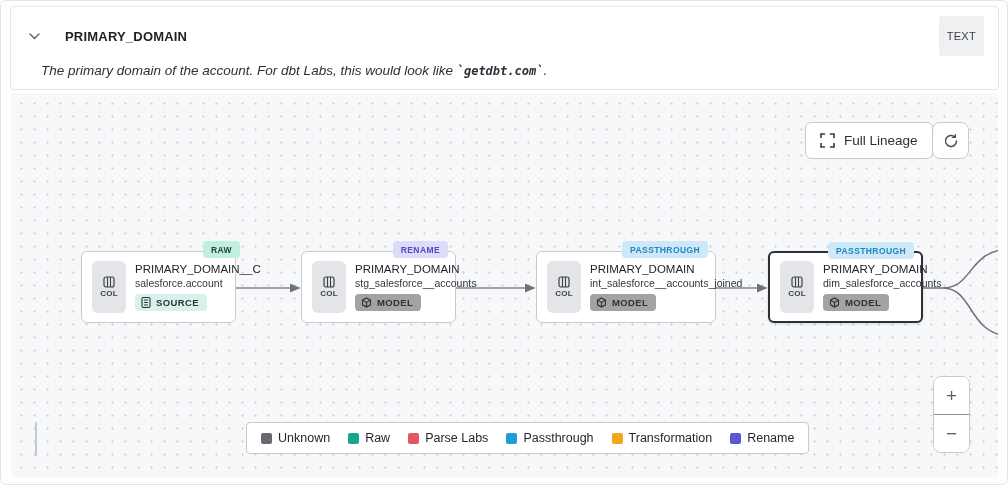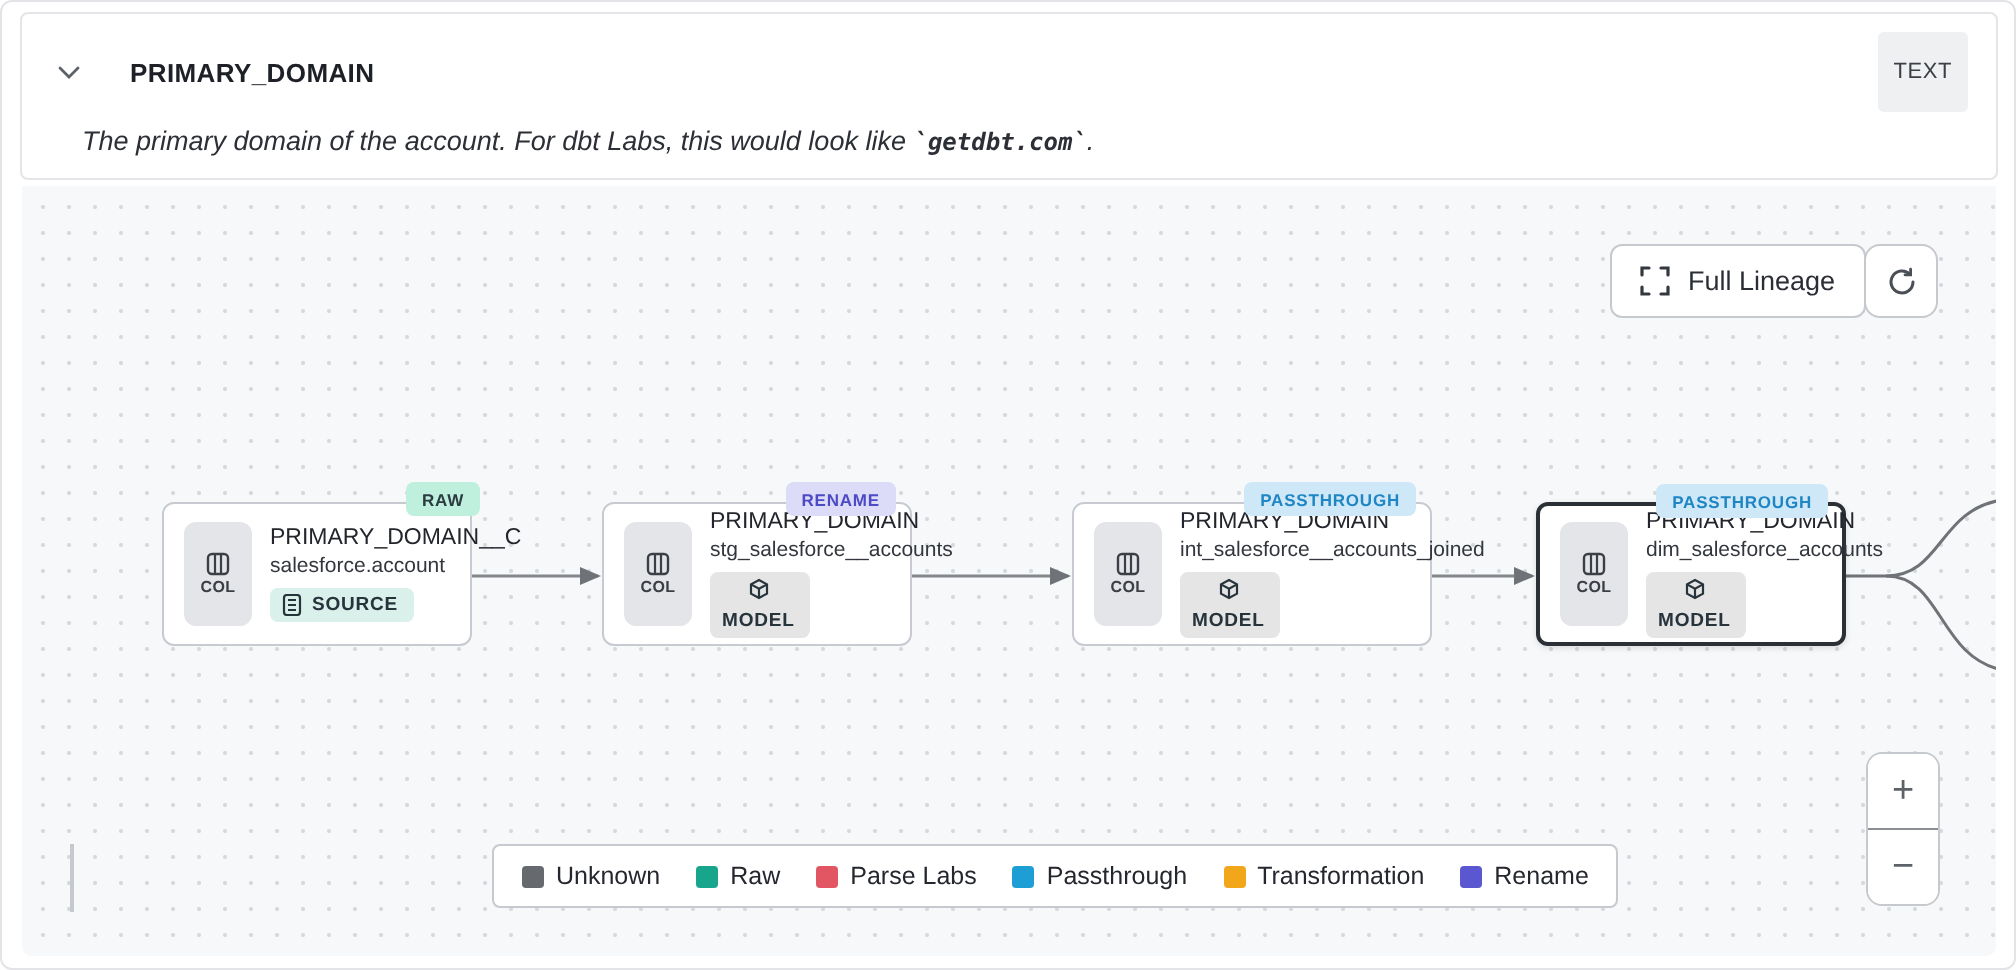--- a/index.html
+++ b/index.html
@@ -48,21 +48,21 @@
   .node-tag.passthrough { background:#cfe8f8; color:#1f86c4; }
   .col-chip { width:34px; height:52px; flex:0 0 34px; background:#e3e5e9; border-radius:6px;
     display:flex; flex-direction:column; align-items:center; justify-content:center; gap:1px; color:#3c4046; }
   .col-chip .col-label { font-size:8px; font-weight:600; letter-spacing:.2px; }
   .node-body { display:flex; flex-direction:column; margin-left:9px; min-width:0; }
   .node-title { font-size:11.5px; font-weight:400; color:#22252b; white-space:nowrap; }
   .node-sub { font-size:10.5px; color:#33373d; margin-top:2px; white-space:nowrap; }
   .res-badge { display:inline-flex; align-items:center; gap:5px; margin-top:5px; align-self:flex-start;
     font-size:9.5px; font-weight:600; letter-spacing:.4px; color:#28343c; padding:3px 8px 3px 6px; border-radius:4px; }
   .res-badge.source { background:#d9f1ea; }
-  .res-badge.model { background:#e5e5e5;flex-direction:column; }
+  .res-badge.model { background:#a3a3a3; }
 
   
   .lenses-group { position:absolute; left:25px; top:330px; height:32px; display:flex; border-radius:4px;
     box-shadow:0 0 0 1px #c6c9ce; background:#fff; overflow:hidden; }
   .lenses-btn { display:flex; align-items:center; gap:7px; background:#0f5449; color:#fff;
     font-size:13px; font-weight:600; padding:0 12px; cursor:pointer; }
   .lens-select { display:flex; align-items:center; gap:8px; padding:0 12px; font-size:13px; color:#24272e; cursor:pointer; }
 
   .legend-box { position:absolute; left:235px; top:329px; height:32px; background:#fff;
     border:1px solid #c6c9ce; border-radius:4px; display:flex; align-items:center; gap:18px; padding:0 14px; }

